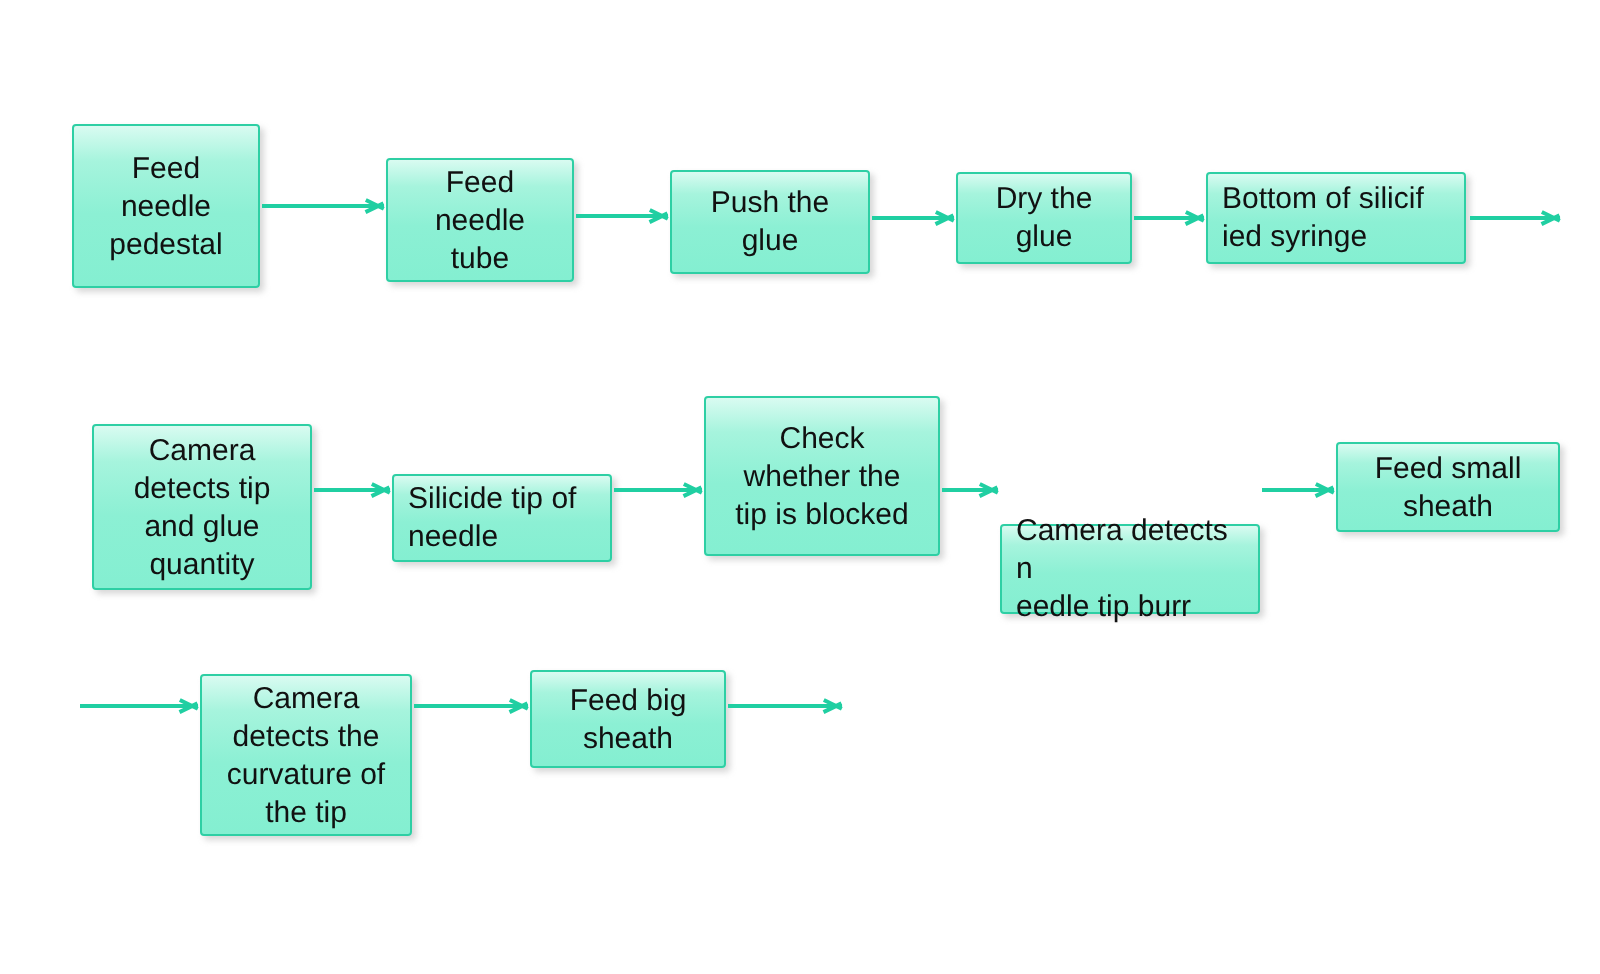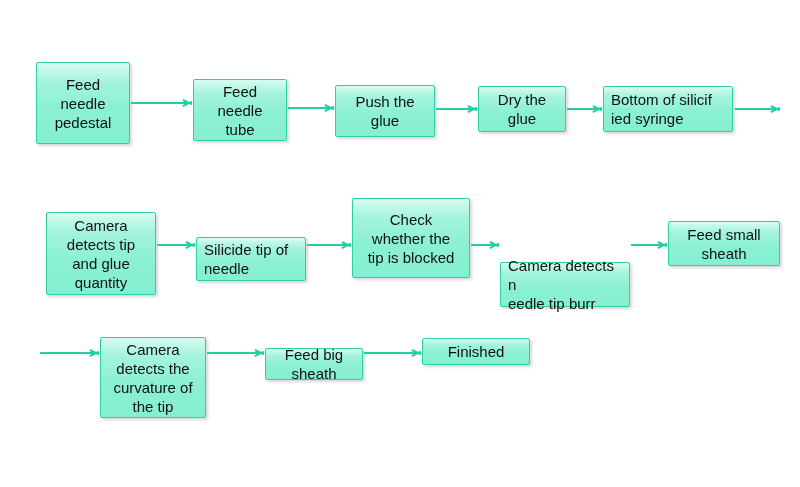--- a/index.html
+++ b/index.html
@@ -176,26 +176,23 @@
     <div class="arrow" style="left: 631px; top: 238px; width: 36px;">
       <div class="shaft"></div>
       <div class="head"></div>
     </div>
     <div class="node center" style="left: 100px; top: 337px; width: 106px; height: 81px;">
       <span class="txt">Camera
 detects the
 curvature of
 the tip</span>
     </div>
-    <div class="node center" style="left: 265px; top: 348px; width: 98px; height: 32px; align-items: center;">
+    <div class="node center" style="left: 265px; top: 335px; width: 98px; height: 49px; align-items: center;">
       <span class="txt">Feed big
 sheath</span>
-    </div>
-    <div class="node center" style="left: 422px; top: 338px; width: 108px; height: 27px;">
-      <span class="txt">Finished</span>
     </div>
     <div class="arrow" style="left: 40px; top: 346px; width: 59px;">
       <div class="shaft"></div>
       <div class="head"></div>
     </div>
     <div class="arrow" style="left: 207px; top: 346px; width: 57px;">
       <div class="shaft"></div>
       <div class="head"></div>
     </div>
     <div class="arrow" style="left: 364px; top: 346px; width: 57px;">

